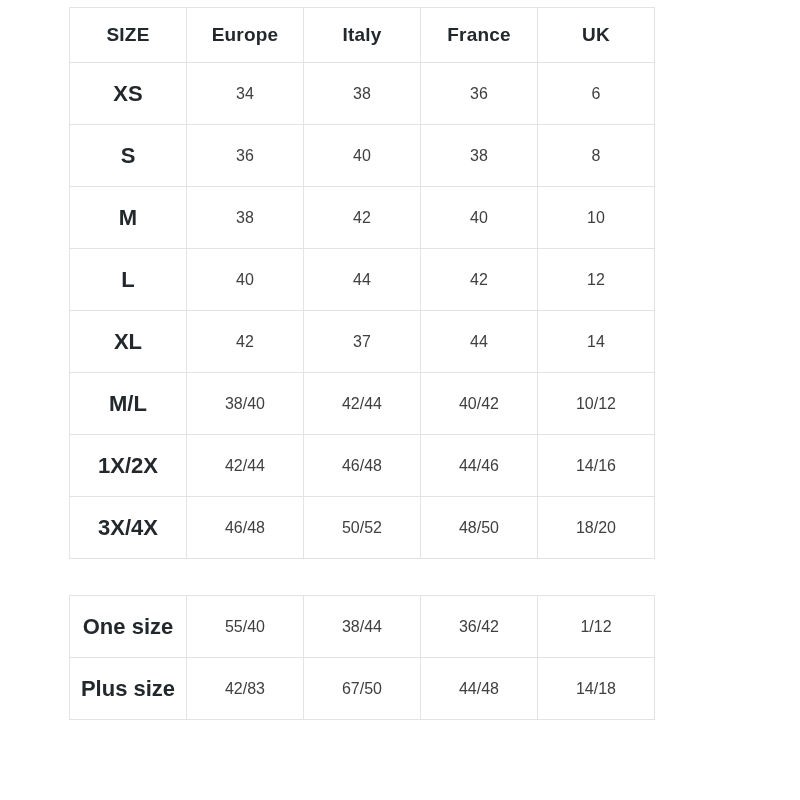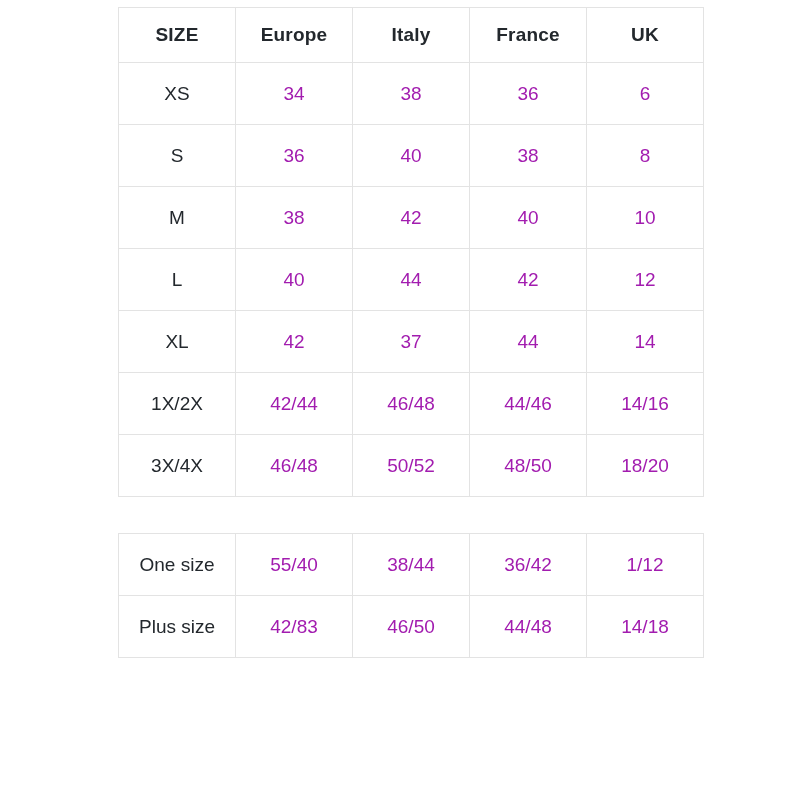--- a/index.html
+++ b/index.html
@@ -8,21 +8,21 @@
     background: #ffffff;
     font-family: "Liberation Sans", "DejaVu Sans", sans-serif;
   }
   .page {
     width: 800px;
     height: 800px;
     background: #ffffff;
     overflow: hidden;
   }
   .chart-wrap {
-    margin: 7px 0 0 118px;
+    margin: 7px 0 0 69px;
     width: 546px;
   }
   table.size-table {
     border-collapse: collapse;
     width: 586px;
     table-layout: fixed;
     background: #ffffff;
   }
   table.size-table th,
   table.size-table td {
@@ -33,27 +33,27 @@
   }
   table.size-table th {
     height: 54px;
     font-size: 19px;
     font-weight: 700;
     color: #23282d;
     letter-spacing: 0.2px;
   }
   table.size-table td {
     height: 61px;
-    font-size: 19px;
+    font-size: 16px;
     font-weight: 400;
-    color: #a21caf;
+    color: #404040;
   }
   table.size-table td.row-label {
-    font-weight: 400;
-    font-size: 19px;
+    font-weight: 700;
+    font-size: 22px;
     color: #23282d;
   }
   .table-gap {
     height: 36px;
   }
 </style>
 </head>
 <body>
 
 <div class="page">
@@ -99,20 +99,27 @@
           <td>12</td>
         </tr>
         <tr>
           <td class="row-label">XL</td>
           <td>42</td>
           <td>37</td>
           <td>44</td>
           <td>14</td>
         </tr>
         <tr>
+          <td class="row-label">M/L</td>
+          <td>38/40</td>
+          <td>42/44</td>
+          <td>40/42</td>
+          <td>10/12</td>
+        </tr>
+        <tr>
           <td class="row-label">1X/2X</td>
           <td>42/44</td>
           <td>46/48</td>
           <td>44/46</td>
           <td>14/16</td>
         </tr>
         <tr>
           <td class="row-label">3X/4X</td>
           <td>46/48</td>
           <td>50/52</td>
@@ -129,21 +136,21 @@
         <tr>
           <td class="row-label">One size</td>
           <td>55/40</td>
           <td>38/44</td>
           <td>36/42</td>
           <td>1/12</td>
         </tr>
         <tr>
           <td class="row-label">Plus size</td>
           <td>42/83</td>
-          <td>46/50</td>
+          <td>67/50</td>
           <td>44/48</td>
           <td>14/18</td>
         </tr>
       </tbody>
     </table>
 
   </div>
 </div>
 
 </body></html>

